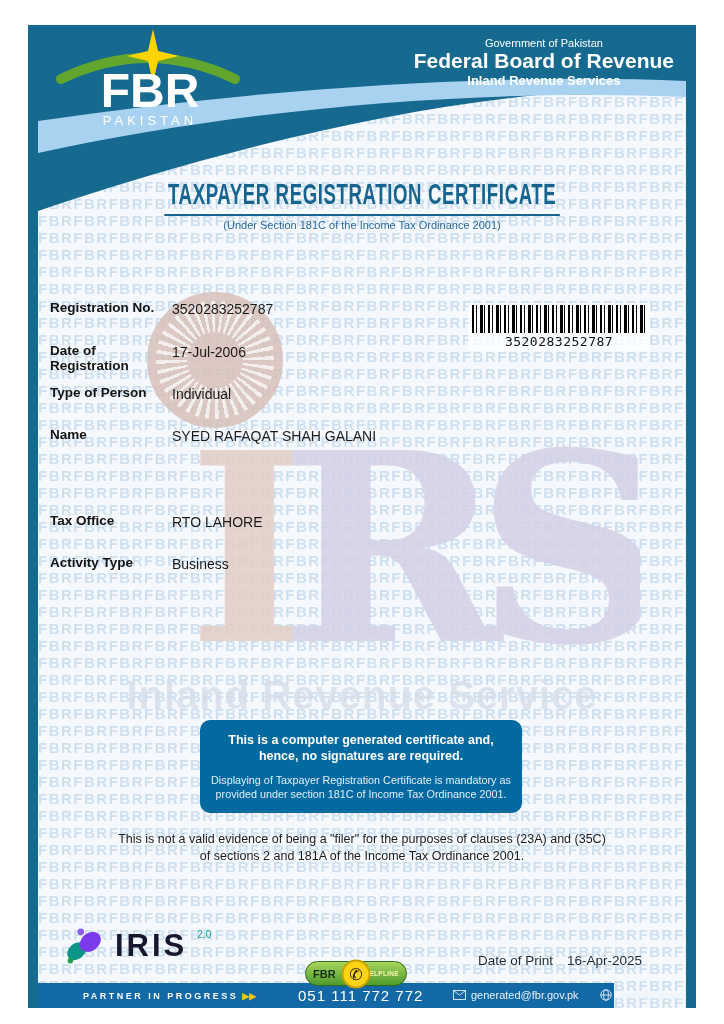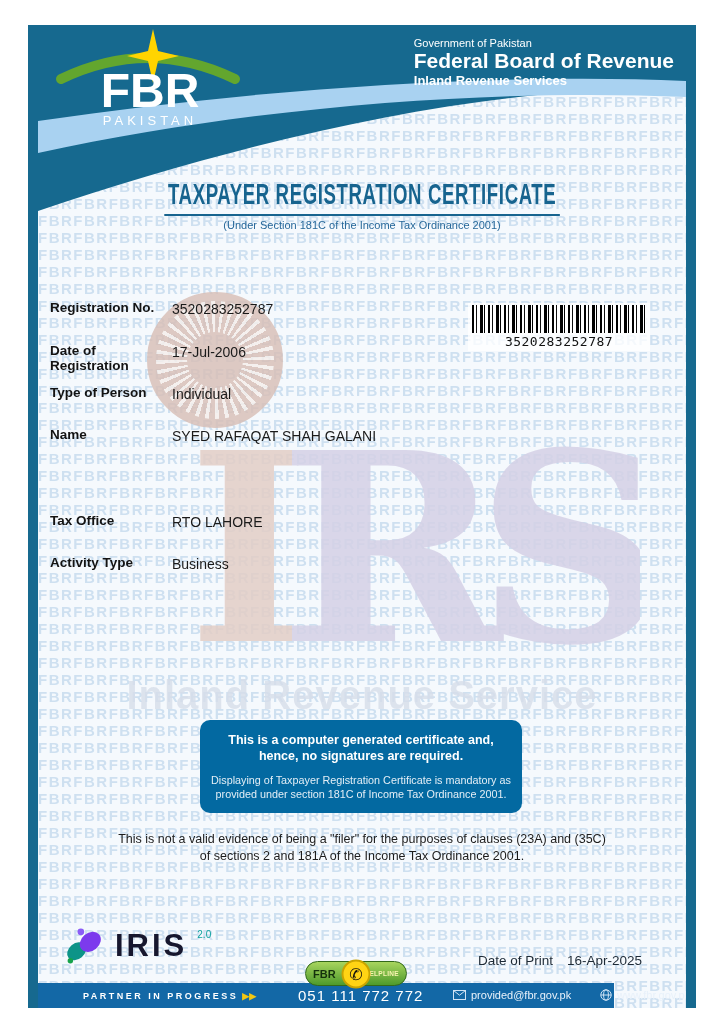--- a/index.html
+++ b/index.html
@@ -28,21 +28,21 @@
                  -webkit-background-clip:text; background-clip:text; color:transparent;
                  opacity:.85; }
   .irs-service { position:absolute; left:0; top:648px; width:100%; text-align:center;
                  z-index:1; font-size:40px; font-weight:bold; letter-spacing:1px;
                  color:#d7deea; opacity:.8; }
 
   
   .header-svg { position:absolute; left:0; top:0; z-index:3; display:block; }
   .header-content { position:absolute; left:0; top:0; width:648px; height:230px; z-index:4; }
   .fbr-logo { position:absolute; left:15px; top:2px; }
-  .hdr-right { position:absolute; right:12px; top:12px; text-align:left; color:#fff; }
+  .hdr-right { position:absolute; right:12px; top:12px; text-align:center; color:#fff; }
   .hdr-gov { font-size:11px; }
   .hdr-org { font-size:21px; font-weight:bold; line-height:24px; }
   .hdr-svc { font-size:13px;font-weight:bold; }
 
   
   .title-block { position:absolute; left:0; top:152px; width:648px; text-align:center; z-index:4; }
   .title-main { display:inline-block; font-weight:bold; font-size:30px; color:#17648f;
                 transform:scaleX(.62); transform-origin:center; letter-spacing:1px;
                 border-bottom:2px solid #17648f; padding:0 6px 3px 6px; white-space:nowrap; }
   .title-sub { margin-top:3px; font-size:11px; color:#27689a; }
@@ -256,21 +256,21 @@
   <div class="footer-bar">
     <div class="partner">
       <span>PARTNER IN PROGRESS</span><span class="partner-arrows">▶▶</span>
     </div>
     <div class="phone">051 111 772 772</div>
     <div class="contact email">
       <svg width="13" height="10" viewBox="0 0 13 10">
         <rect x="0.5" y="0.5" width="12" height="9" fill="none" stroke="#cfe3f5"></rect>
         <path d="M0.5 0.5 L6.5 5.2 L12.5 0.5" fill="none" stroke="#cfe3f5"></path>
       </svg>
-      <span>provided@fbr.gov.pk</span>
+      <span>generated@fbr.gov.pk</span>
     </div>
     <div class="contact website">
       <svg width="12" height="12" viewBox="0 0 12 12">
         <circle cx="6" cy="6" r="5.2" fill="none" stroke="#cfe3f5"></circle>
         <ellipse cx="6" cy="6" rx="2.4" ry="5.2" fill="none" stroke="#cfe3f5"></ellipse>
         <line x1="0.8" y1="6" x2="11.2" y2="6" stroke="#cfe3f5"></line>
       </svg>
       <span>www.fbr.gov.pk</span>
     </div>
   </div>

